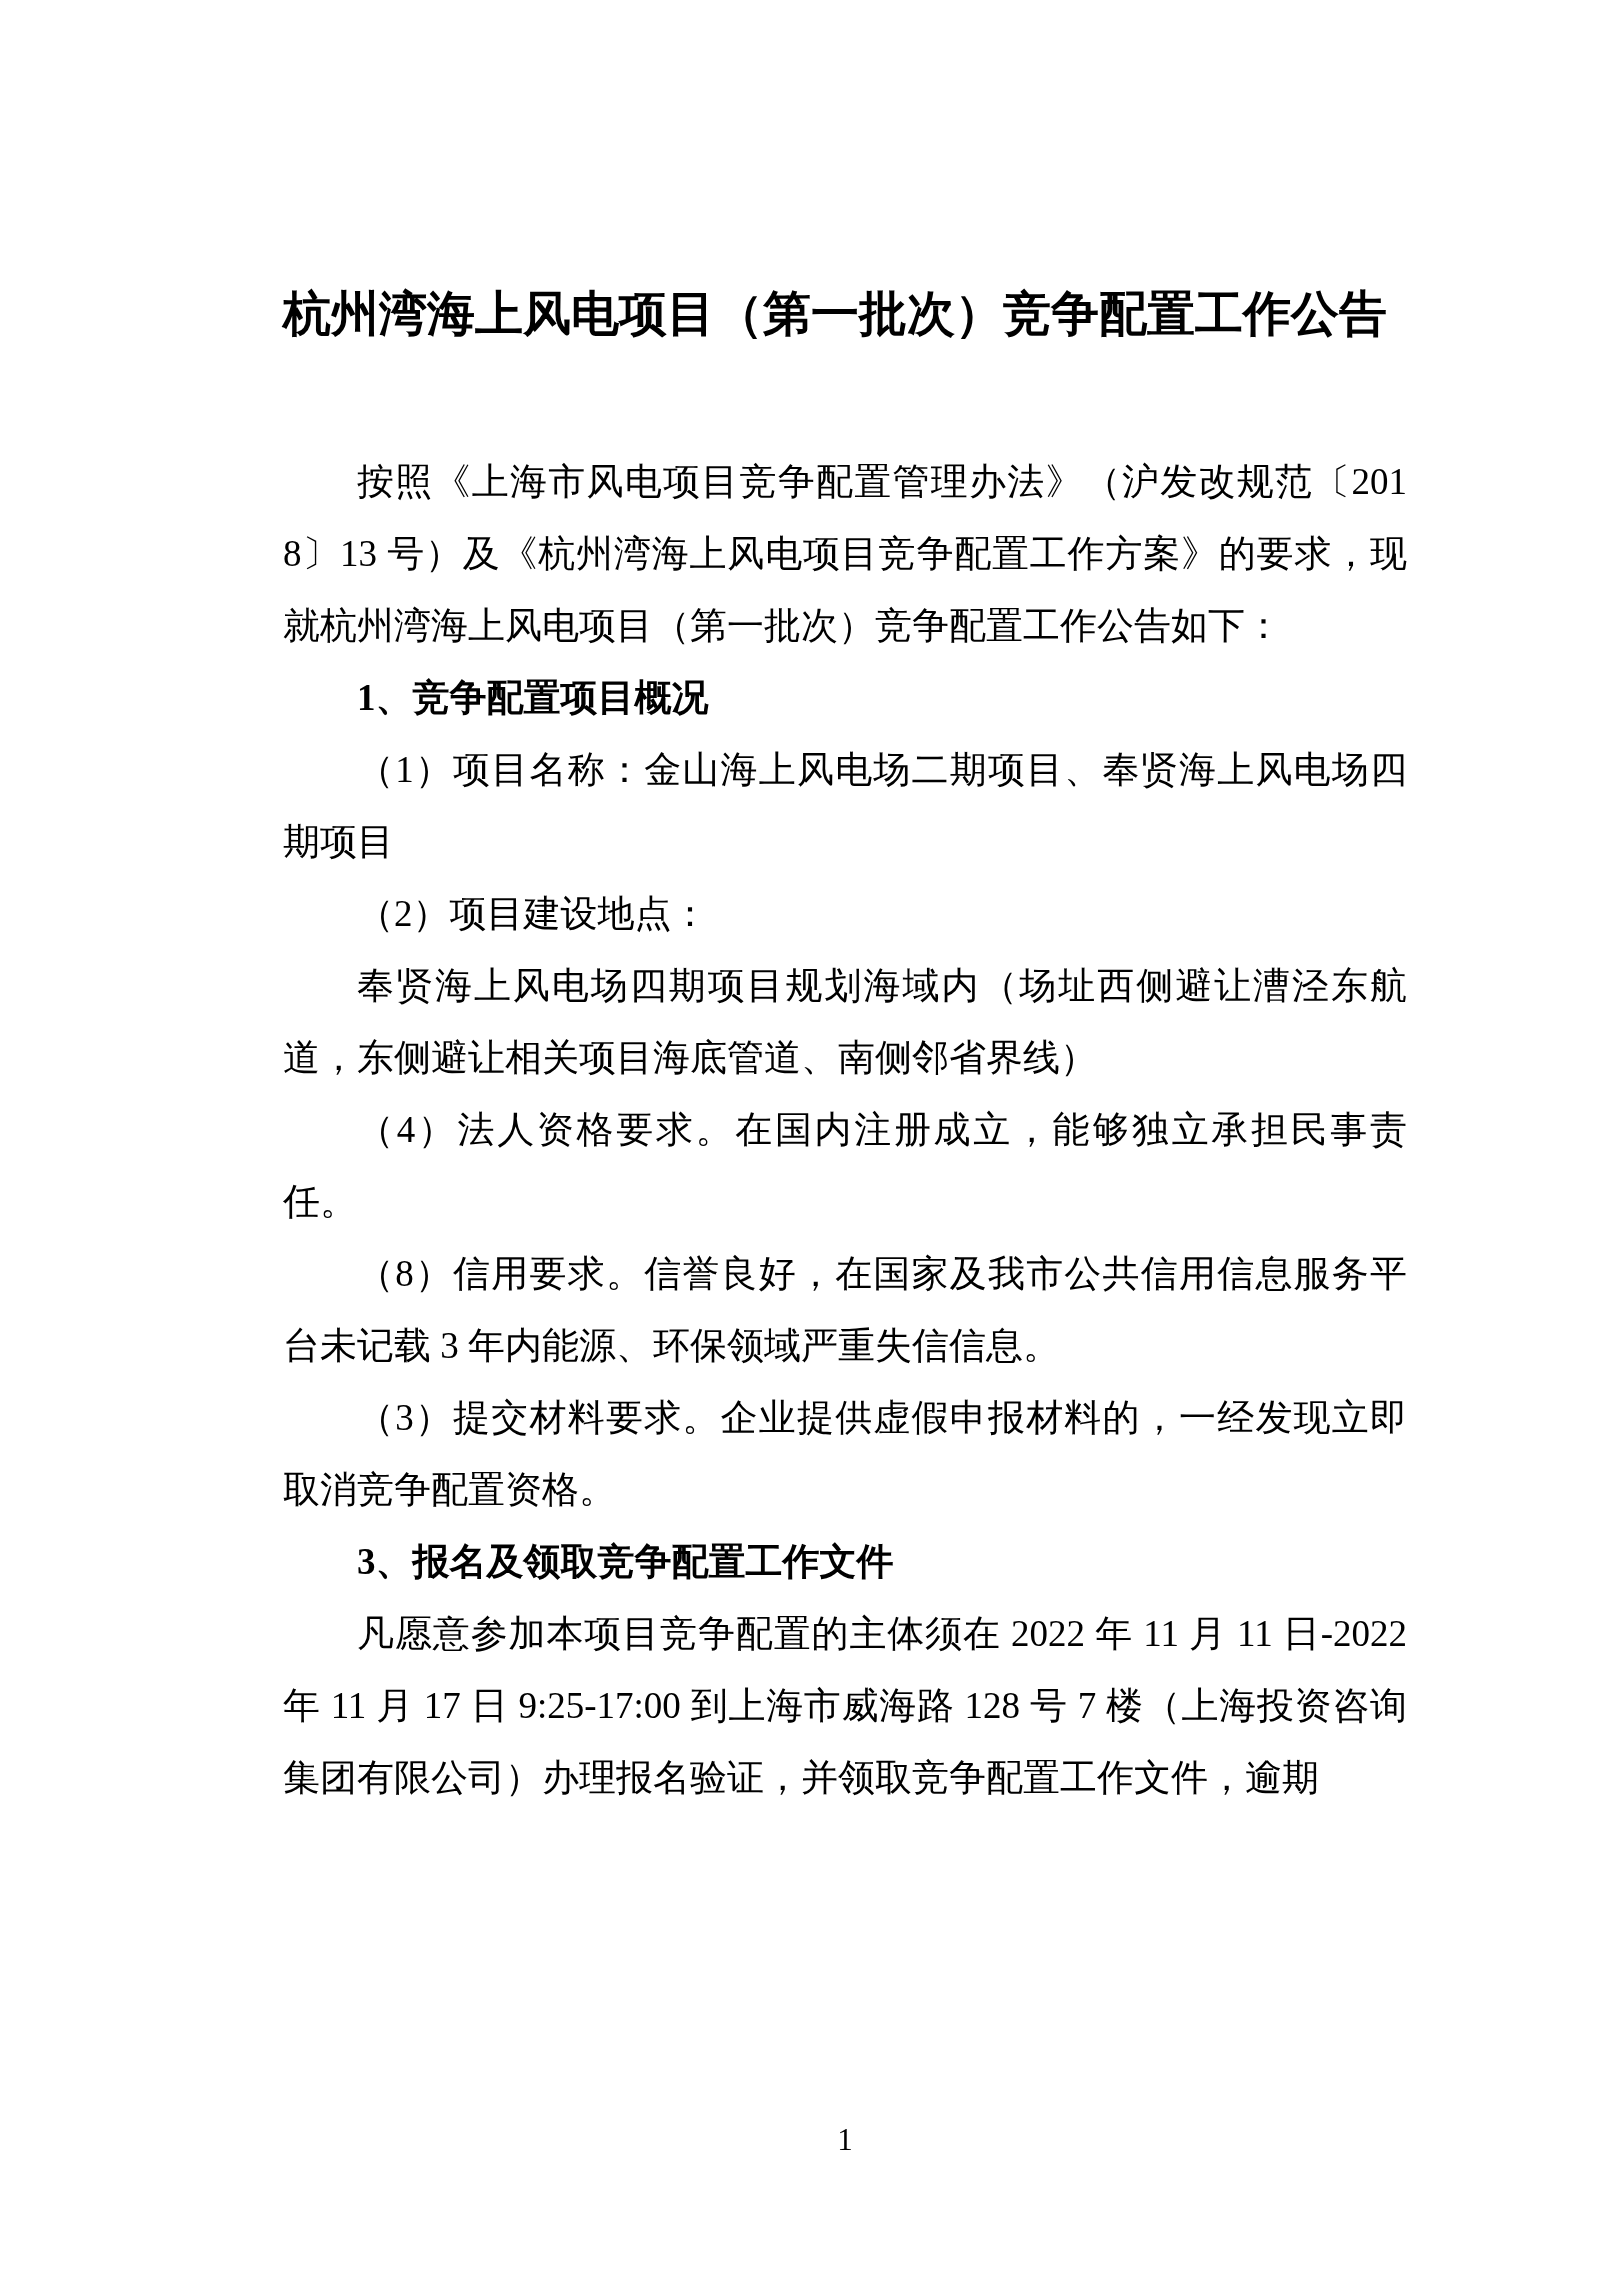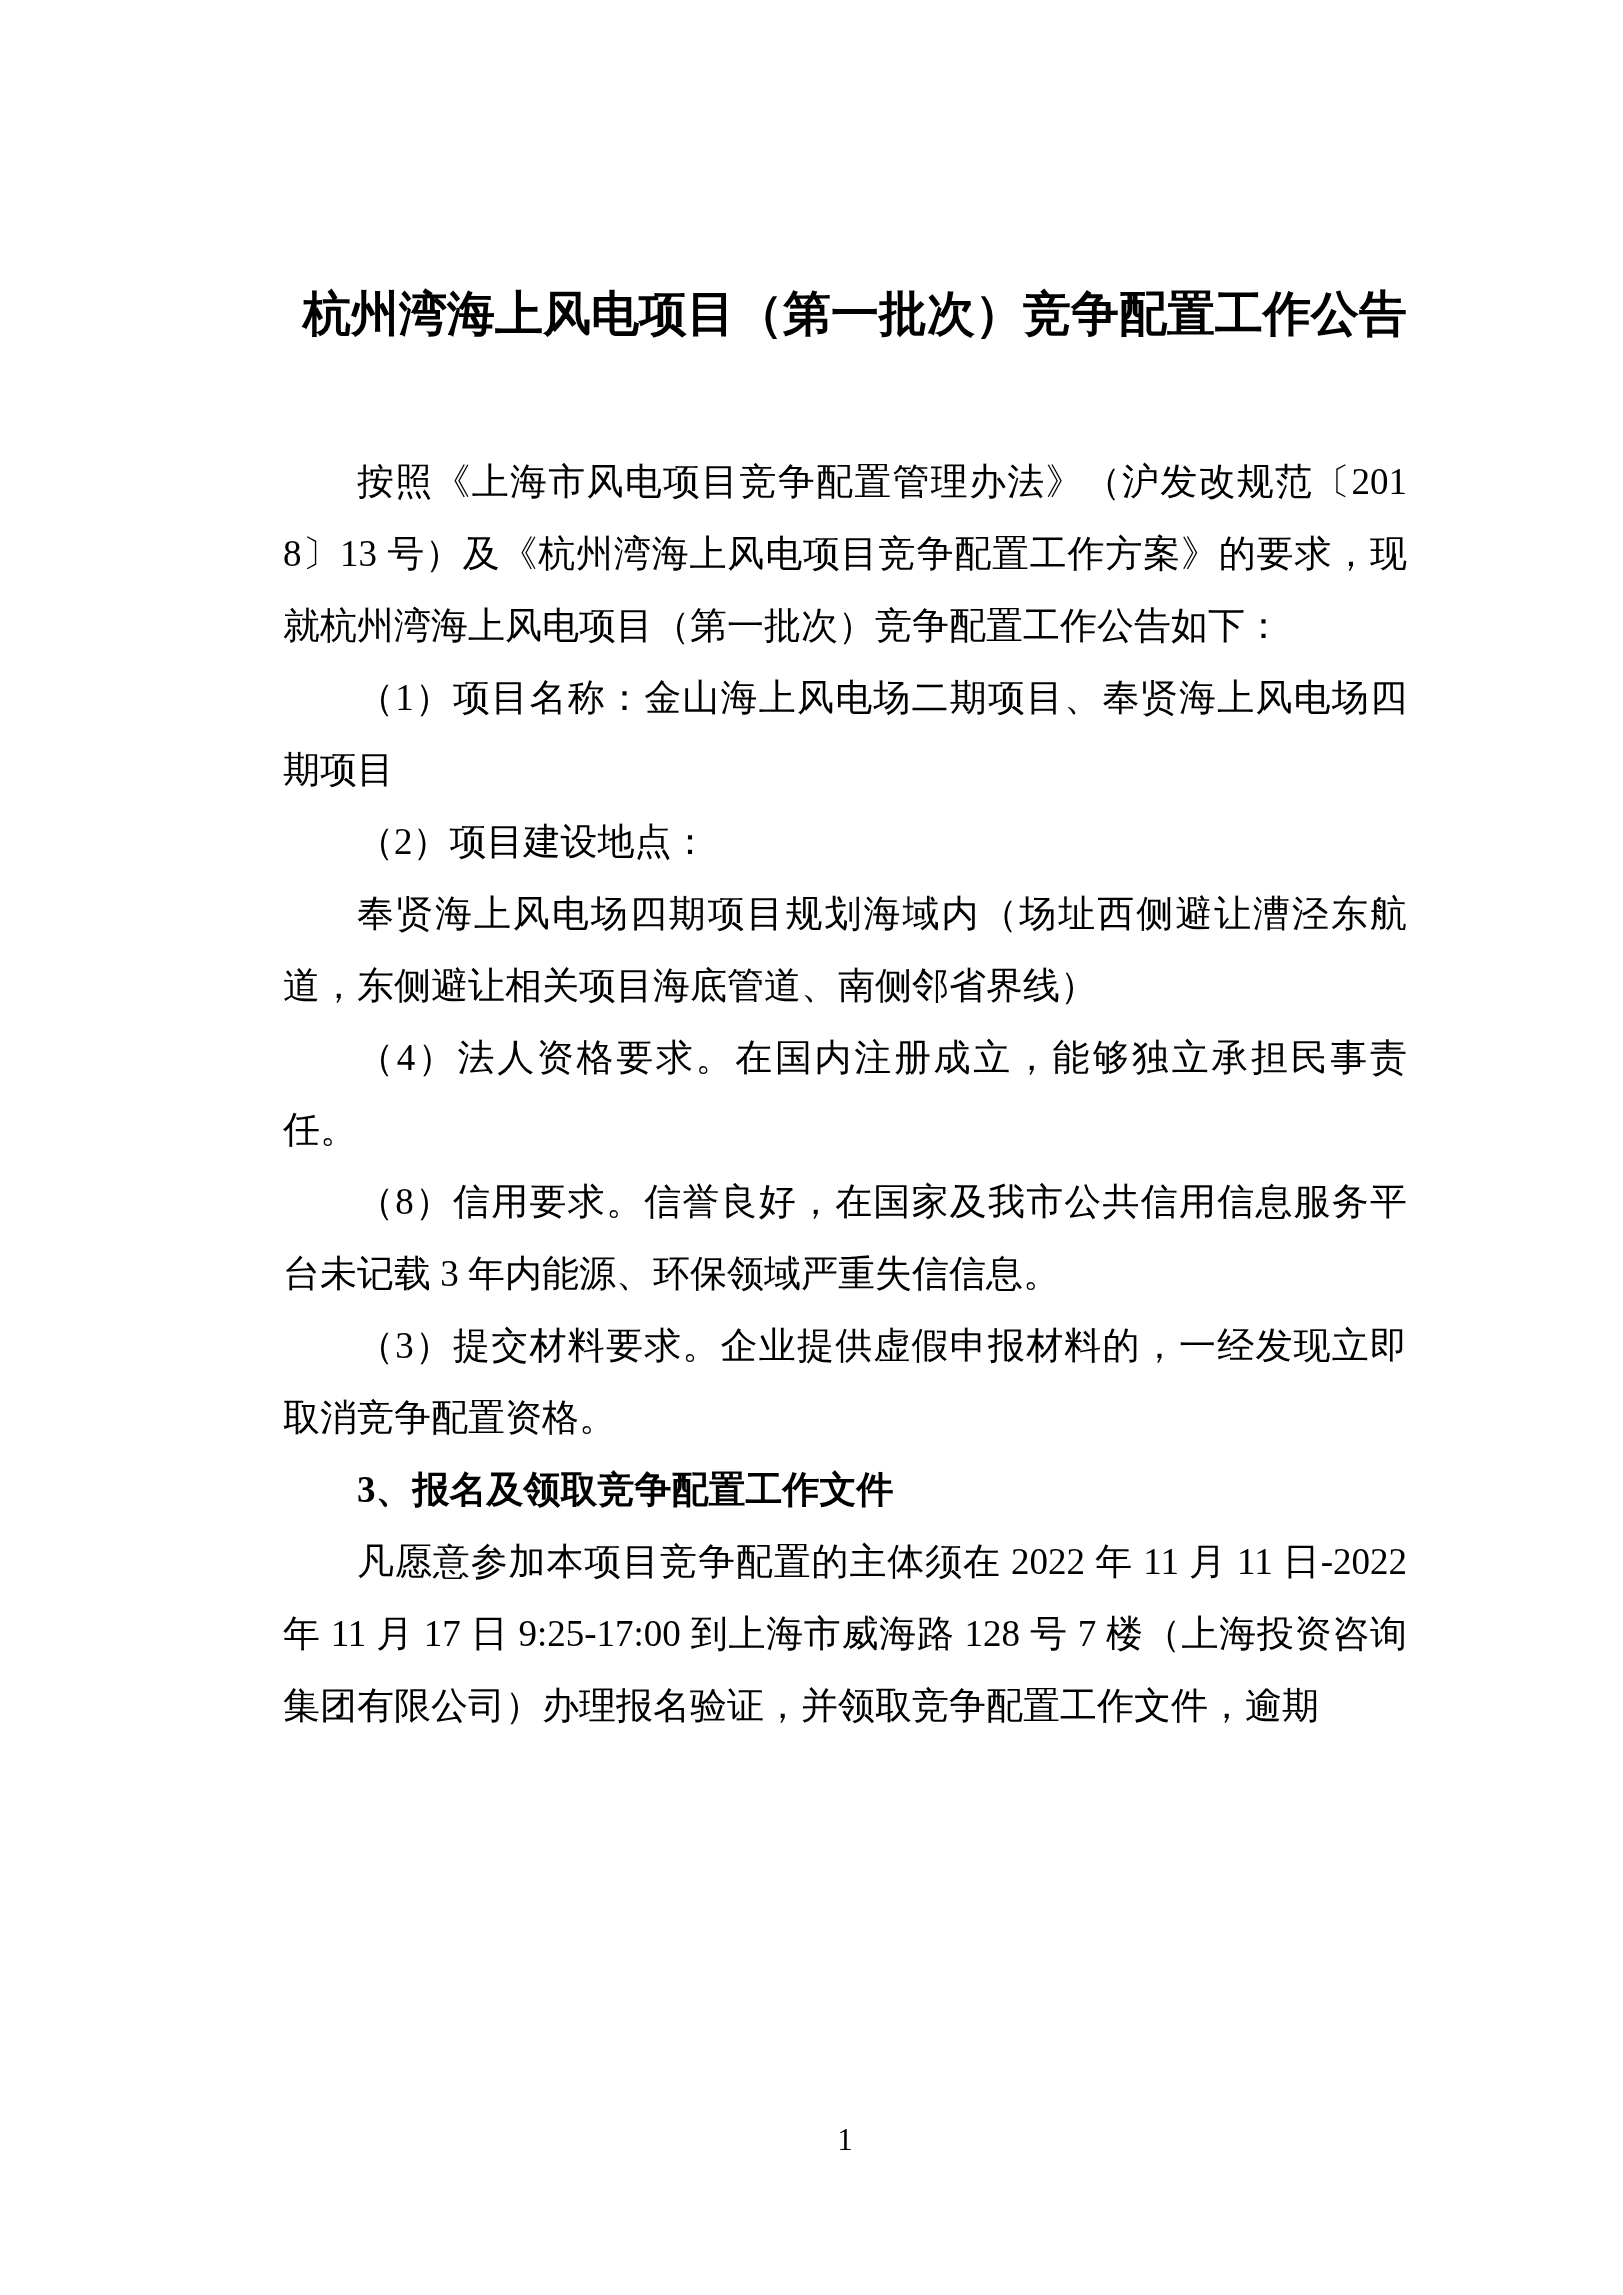--- a/index.html
+++ b/index.html
@@ -19,21 +19,21 @@
   .content {
     position: absolute;
     left: 283px;
     top: 286px;
     width: 1124px;
   }
   .doc-title {
     font-size: 48px;
     font-weight: 700;
     line-height: 56px;
-    text-align: right;
+    text-align: left;
     margin: 0 0 104px 0;
     white-space: nowrap;
   }
   .doc-body p {
     margin: 0;
     font-size: 37px;
     line-height: 72px;
     text-align: justify;
     text-justify: inter-character;
     text-indent: 2em;
@@ -54,20 +54,21 @@
   }
 </style>
 </head>
 <body>
 
 <div class="page">
   <div class="content">
     <h1 class="doc-title">杭州湾海上风电项目（第一批次）竞争配置工作公告</h1>
     <div class="doc-body">
         <p class="para">按照《上海市风电项目竞争配置管理办法》（沪发改规范〔2018〕13 号）及《杭州湾海上风电项目竞争配置工作方案》的要求，现就杭州湾海上风电项目（第一批次）竞争配置工作公告如下：</p>
+        <p class="heading">1、竞争配置项目概况</p>
         <p class="para">（1）项目名称：金山海上风电场二期项目、奉贤海上风电场四期项目</p>
         <p class="para">（2）项目建设地点：</p>
         <p class="para">奉贤海上风电场四期项目规划海域内（场址西侧避让漕泾东航道，东侧避让相关项目海底管道、南侧邻省界线）</p>
         <p class="para">（4）法人资格要求。在国内注册成立，能够独立承担民事责任。</p>
         <p class="para">（8）信用要求。信誉良好，在国家及我市公共信用信息服务平台未记载 3 年内能源、环保领域严重失信信息。</p>
         <p class="para">（3）提交材料要求。企业提供虚假申报材料的，一经发现立即取消竞争配置资格。</p>
         <p class="heading">3、报名及领取竞争配置工作文件</p>
         <p class="para">凡愿意参加本项目竞争配置的主体须在 2022 年 11 月 11 日-2022 年 11 月 17 日 9:25-17:00 到上海市威海路 128 号 7 楼（上海投资咨询集团有限公司）办理报名验证，并领取竞争配置工作文件，逾期</p>
       </div>
   </div>

